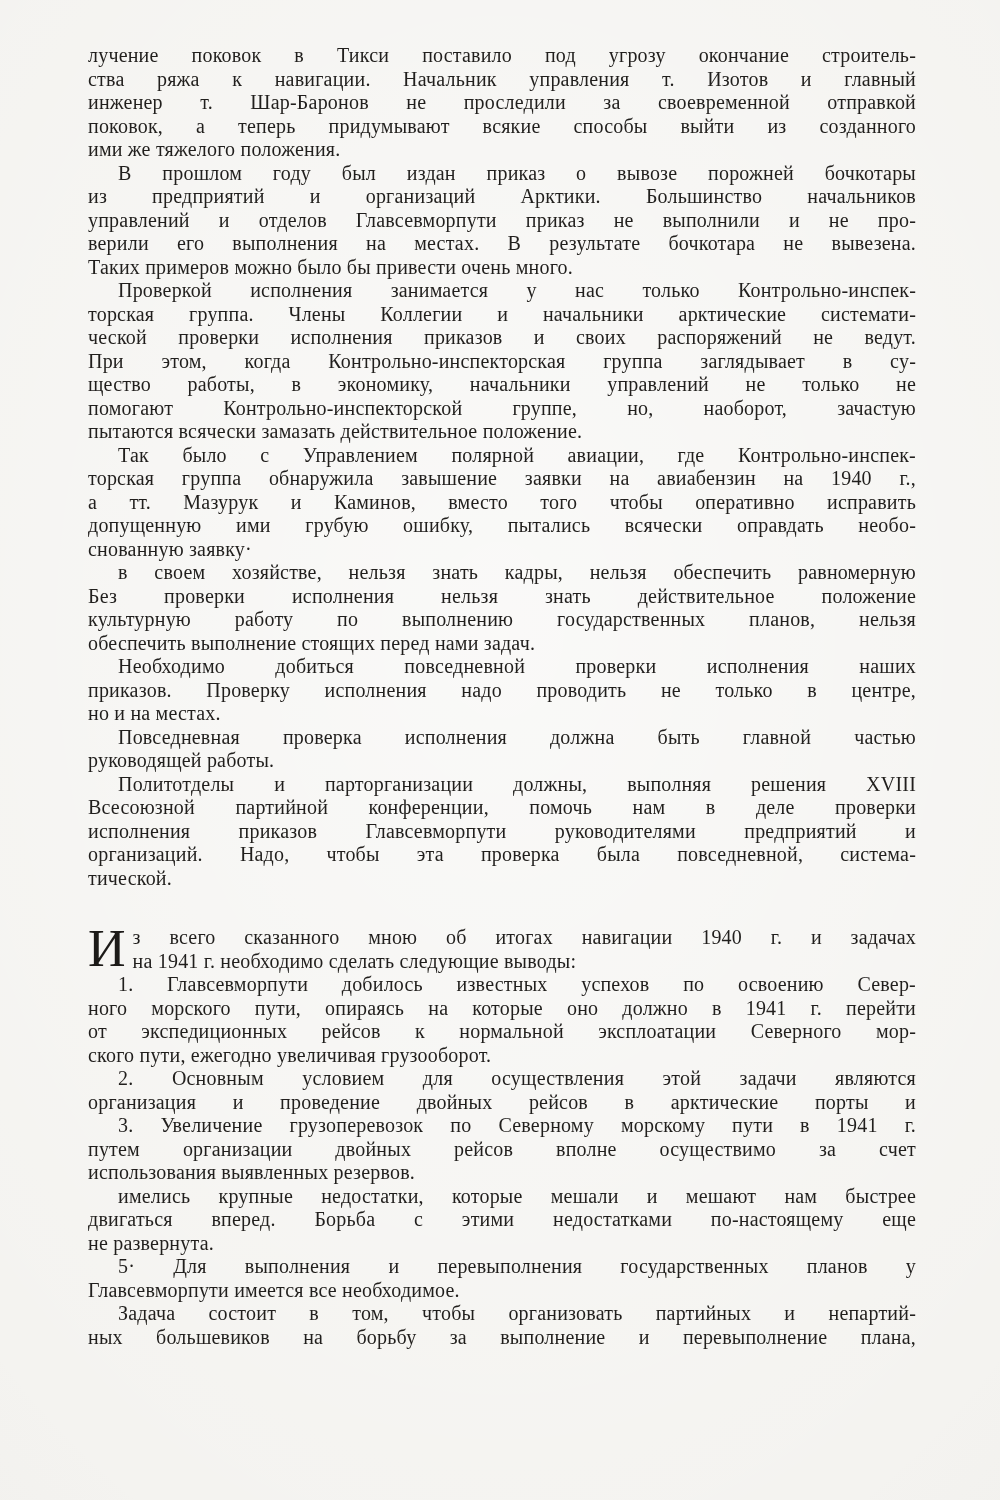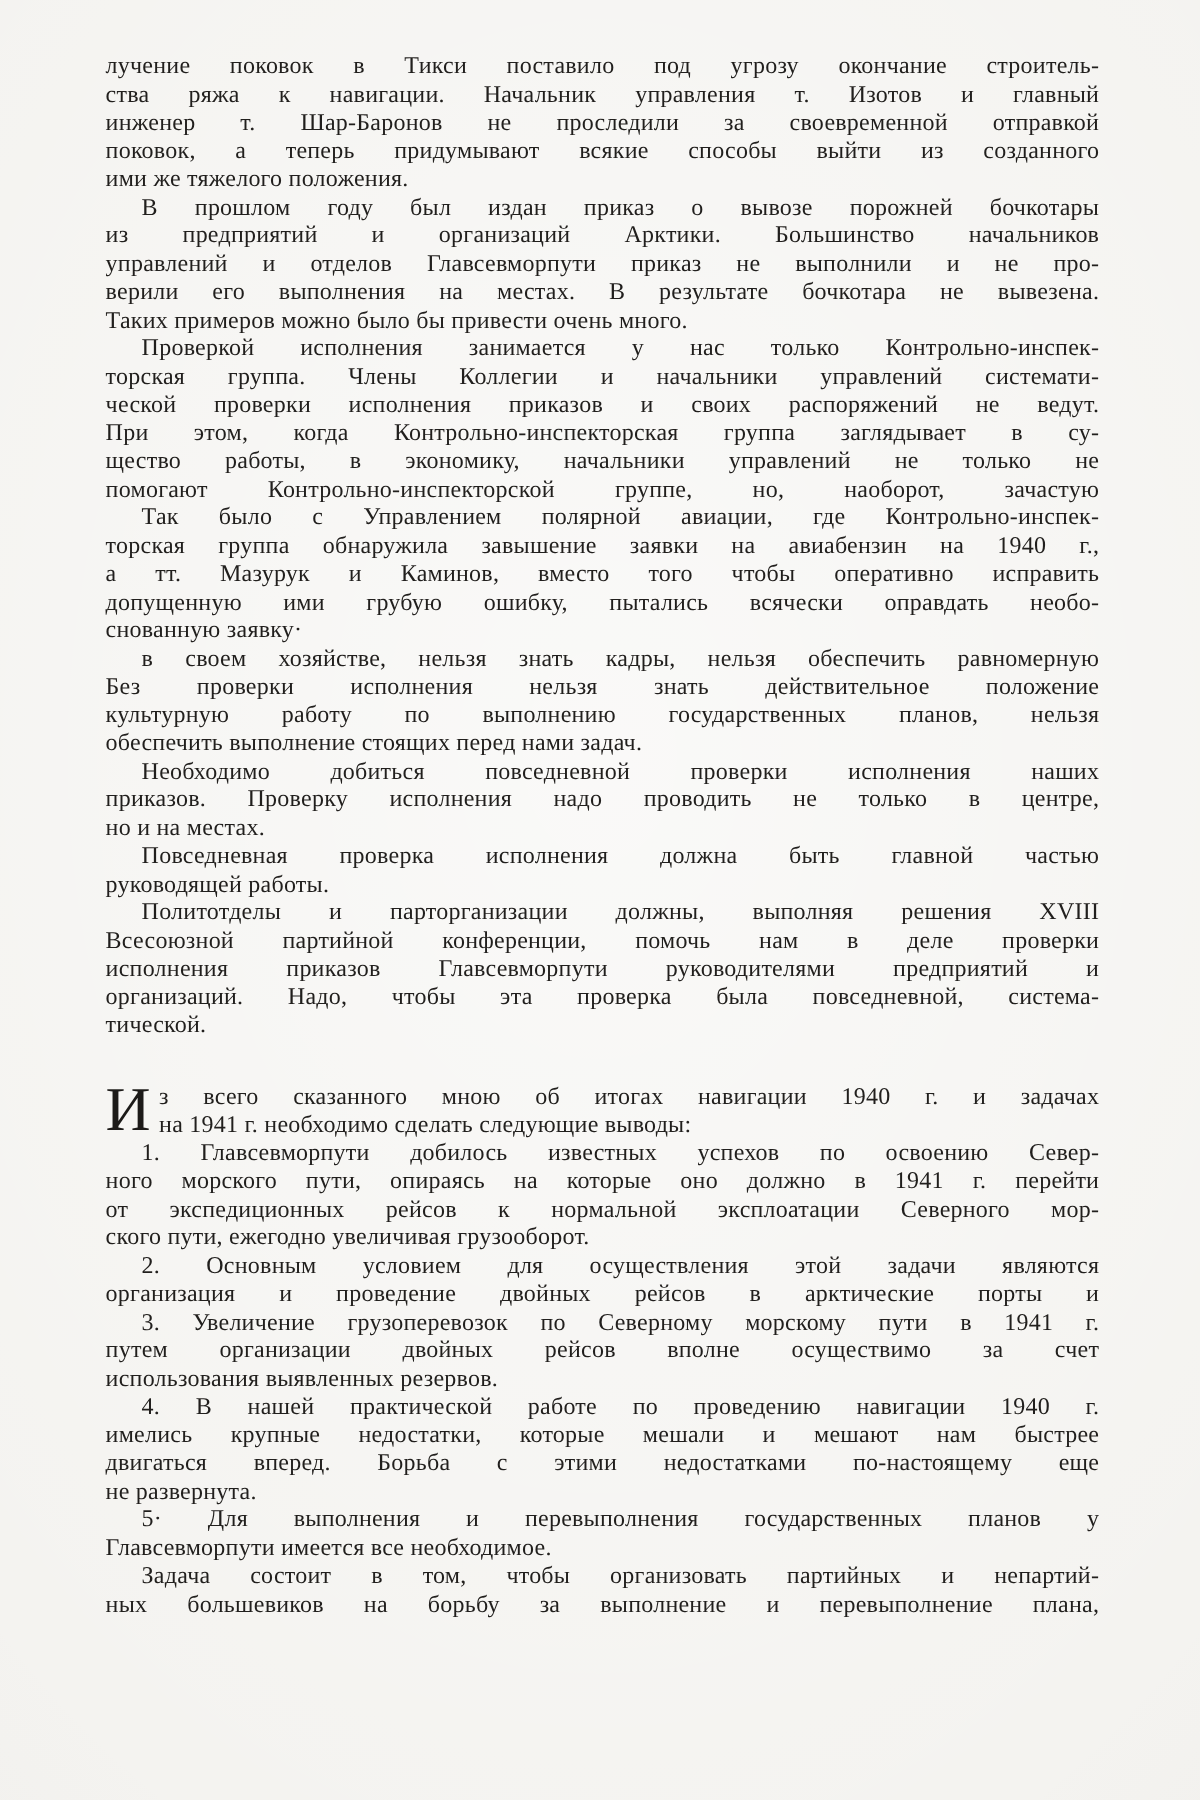--- a/index.html
+++ b/index.html
@@ -84,25 +84,26 @@
       </div>
       <div class="paragraph indent">
         <div class="line">В прошлом году был издан приказ о вывозе порожней бочкотары</div>
         <div class="line">из предприятий и организаций Арктики. Большинство начальников</div>
         <div class="line">управлений и отделов Главсевморпути приказ не выполнили и не про-</div>
         <div class="line">верили его выполнения на местах. В результате бочкотара не вывезена.</div>
         <div class="line last">Таких примеров можно было бы привести очень много.</div>
       </div>
       <div class="paragraph indent">
         <div class="line">Проверкой исполнения занимается у нас только Контрольно-инспек-</div>
-        <div class="line">торская группа. Члены Коллегии и начальники управлений системати-</div>
+        <div class="line">торская группа. Члены Коллегии и начальники арктические системати-</div>
         <div class="line">ческой проверки исполнения приказов и своих распоряжений не ведут.</div>
         <div class="line">При этом, когда Контрольно-инспекторская группа заглядывает в су-</div>
         <div class="line">щество работы, в экономику, начальники управлений не только не</div>
         <div class="line">помогают Контрольно-инспекторской группе, но, наоборот, зачастую</div>
+        <div class="line last">пытаются всячески замазать действительное положение.</div>
       </div>
       <div class="paragraph indent">
         <div class="line">Так было с Управлением полярной авиации, где Контрольно-инспек-</div>
         <div class="line">торская группа обнаружила завышение заявки на авиабензин на 1940 г.,</div>
         <div class="line">а тт. Мазурук и Каминов, вместо того чтобы оперативно исправить</div>
         <div class="line">допущенную ими грубую ошибку, пытались всячески оправдать необо-</div>
         <div class="line last">снованную заявку·</div>
       </div>
       <div class="paragraph indent">
         <div class="line">в своем хозяйстве, нельзя знать кадры, нельзя обеспечить равномерную</div>
@@ -140,21 +141,20 @@
       <div class="paragraph indent">
         <div class="line">2. Основным условием для осуществления этой задачи являются</div>
         <div class="line">организация и проведение двойных рейсов в арктические порты и</div>
       </div>
       <div class="paragraph indent">
         <div class="line">3. Увеличение грузоперевозок по Северному морскому пути в 1941 г.</div>
         <div class="line">путем организации двойных рейсов вполне осуществимо за счет</div>
         <div class="line last">использования выявленных резервов.</div>
       </div>
       <div class="paragraph indent">
-        <div class="line">4. В нашей практической работе по проведению навигации 1940 г.</div>
         <div class="line">имелись крупные недостатки, которые мешали и мешают нам быстрее</div>
         <div class="line">двигаться вперед. Борьба с этими недостатками по-настоящему еще</div>
         <div class="line last">не развернута.</div>
       </div>
       <div class="paragraph indent">
         <div class="line">5· Для выполнения и перевыполнения государственных планов у</div>
         <div class="line last">Главсевморпути имеется все необходимое.</div>
       </div>
       <div class="paragraph indent">
         <div class="line">Задача состоит в том, чтобы организовать партийных и непартий-</div>

